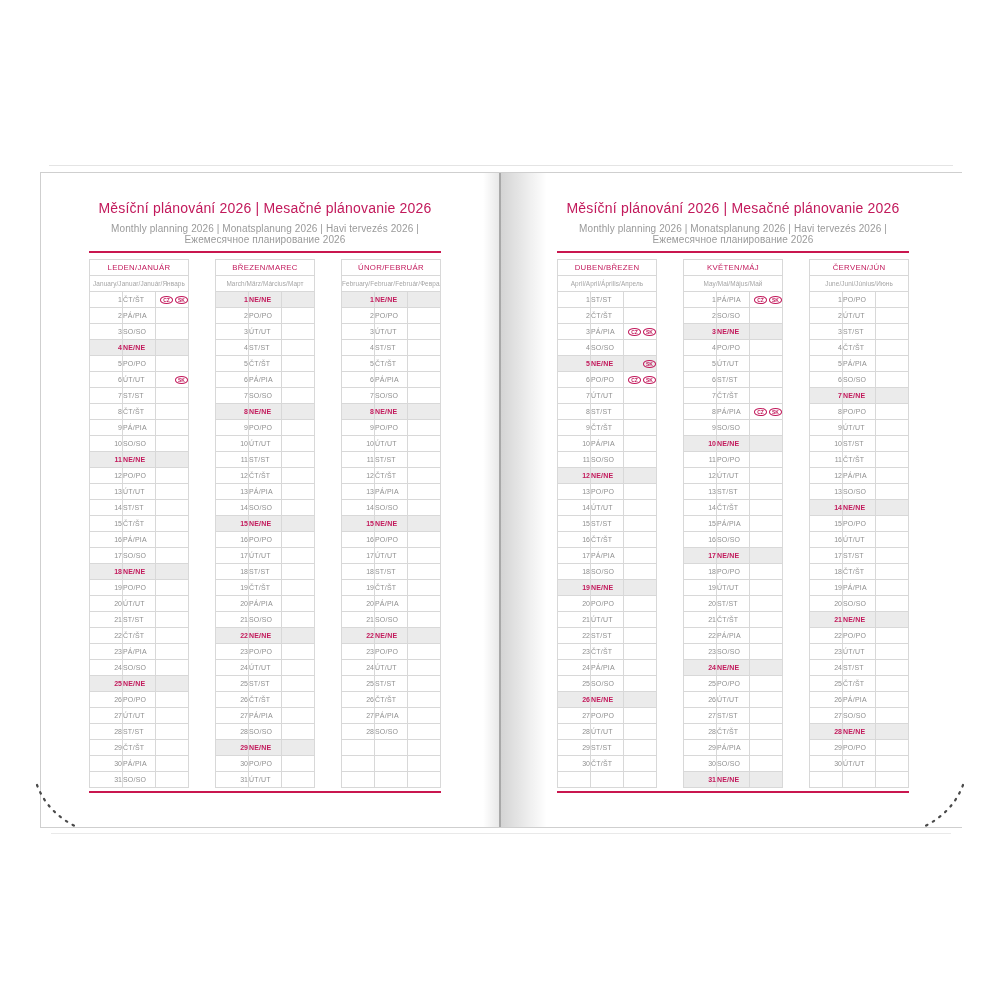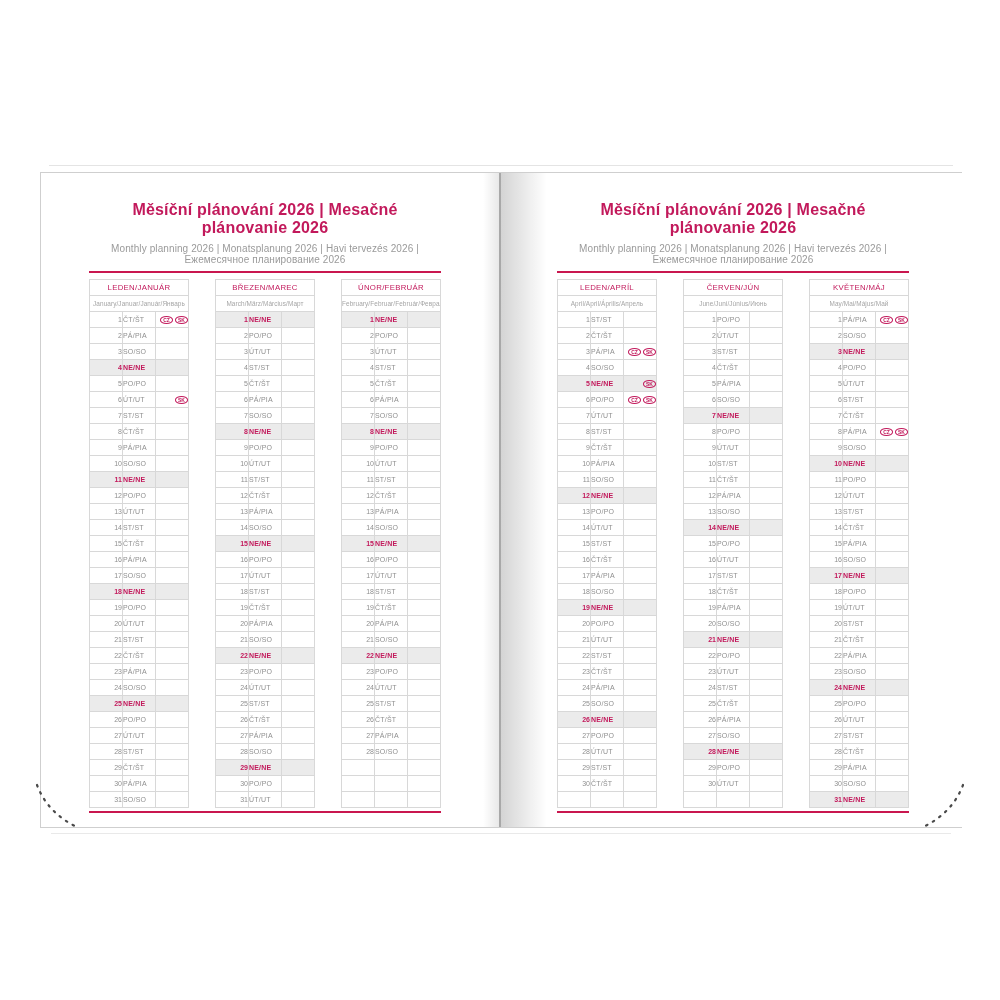--- a/index.html
+++ b/index.html
@@ -33,21 +33,21 @@
   .gutter-left{position:absolute;right:0;top:0;width:16px;height:100%;
     background:linear-gradient(to right, rgba(0,0,0,0), rgba(0,0,0,0.09));}
   .gutter-right{position:absolute;left:0;top:0;width:46px;height:100%;
     background:linear-gradient(to right, rgba(0,0,0,0.17), rgba(0,0,0,0));}
   .content{position:absolute;top:0;width:352px;}
   .page-left .content{left:48px;}
   .page-right .content{left:56px;}
 
   .page-head{text-align:center;margin-top:28px;}
   .title{
-    margin:0;font-size:16px;font-weight:bold;color:var(--accent);
+    margin:0;font-size:14px;font-weight:normal;color:var(--accent);
     letter-spacing:0.2px;line-height:1.1;
   }
   .subtitle{font-size:10px;color:#9a9a9a;margin-top:7px;letter-spacing:0.1px;}
   .rule{height:2px;background:var(--rule);}
   .top-rule{margin-top:6px;}
   .bottom-rule{margin-top:3px;}
 
   .months{display:flex;gap:26px;margin-top:6px;}
   table.month{
     border-collapse:collapse;table-layout:fixed;width:110px;
@@ -603,21 +603,21 @@
       <div class="content">
         <div class="page-head">
           <h1 class="title">Měsíční plánování 2026 | Mesačné plánovanie 2026</h1>
           <div class="subtitle">Monthly planning 2026 | Monatsplanung 2026 | Havi tervezés 2026 | Ежемесячное планирование 2026</div>
           <div class="rule top-rule"></div>
         </div>
         <div class="months">
             <table class="month">
               <thead>
                 <tr>
-                  <th colspan="3" class="mname">LEDEN/APRÍL</th>
+                  <th colspan="3" class="mname">DUBEN/BŘEZEN</th>
                 </tr>
                 <tr>
                   <th colspan="3" class="mlang">April/April/Április/Апрель</th>
                 </tr>
               </thead>
               <tbody>
                 <tr>
                   <td class="num">1</td>
                   <td class="day">ST/ST</td>
                   <td class="note"></td>
@@ -770,347 +770,347 @@
                 <tr>
                   <td class="num"></td>
                   <td class="day"></td>
                   <td class="note"></td>
                 </tr>
               </tbody>
             </table>
             <table class="month">
               <thead>
                 <tr>
-                  <th colspan="3" class="mname">ČERVEN/JÚN</th>
-                </tr>
-                <tr>
-                  <th colspan="3" class="mlang">June/Juni/Június/Июнь</th>
+                  <th colspan="3" class="mname">KVĚTEN/MÁJ</th>
+                </tr>
+                <tr>
+                  <th colspan="3" class="mlang">May/Mai/Május/Май</th>
                 </tr>
               </thead>
               <tbody>
                 <tr>
                   <td class="num">1</td>
-                  <td class="day">PO/PO</td>
-                  <td class="note"></td>
+                  <td class="day">PÁ/PIA</td>
+                  <td class="note"><span class="hicon">CZ</span><span class="hicon">SK</span></td>
                 </tr>
                 <tr>
                   <td class="num">2</td>
-                  <td class="day">ÚT/UT</td>
-                  <td class="note"></td>
-                </tr>
-                <tr>
+                  <td class="day">SO/SO</td>
+                  <td class="note"></td>
+                </tr>
+                <tr class="sun">
                   <td class="num">3</td>
-                  <td class="day">ST/ST</td>
+                  <td class="day">NE/NE</td>
                   <td class="note"></td>
                 </tr>
                 <tr>
                   <td class="num">4</td>
-                  <td class="day">ČT/ŠT</td>
+                  <td class="day">PO/PO</td>
                   <td class="note"></td>
                 </tr>
                 <tr>
                   <td class="num">5</td>
-                  <td class="day">PÁ/PIA</td>
+                  <td class="day">ÚT/UT</td>
                   <td class="note"></td>
                 </tr>
                 <tr>
                   <td class="num">6</td>
-                  <td class="day">SO/SO</td>
-                  <td class="note"></td>
-                </tr>
-                <tr class="sun">
+                  <td class="day">ST/ST</td>
+                  <td class="note"></td>
+                </tr>
+                <tr>
                   <td class="num">7</td>
-                  <td class="day">NE/NE</td>
+                  <td class="day">ČT/ŠT</td>
                   <td class="note"></td>
                 </tr>
                 <tr>
                   <td class="num">8</td>
-                  <td class="day">PO/PO</td>
-                  <td class="note"></td>
+                  <td class="day">PÁ/PIA</td>
+                  <td class="note"><span class="hicon">CZ</span><span class="hicon">SK</span></td>
                 </tr>
                 <tr>
                   <td class="num">9</td>
-                  <td class="day">ÚT/UT</td>
-                  <td class="note"></td>
-                </tr>
-                <tr>
+                  <td class="day">SO/SO</td>
+                  <td class="note"></td>
+                </tr>
+                <tr class="sun">
                   <td class="num">10</td>
-                  <td class="day">ST/ST</td>
+                  <td class="day">NE/NE</td>
                   <td class="note"></td>
                 </tr>
                 <tr>
                   <td class="num">11</td>
-                  <td class="day">ČT/ŠT</td>
+                  <td class="day">PO/PO</td>
                   <td class="note"></td>
                 </tr>
                 <tr>
                   <td class="num">12</td>
-                  <td class="day">PÁ/PIA</td>
+                  <td class="day">ÚT/UT</td>
                   <td class="note"></td>
                 </tr>
                 <tr>
                   <td class="num">13</td>
-                  <td class="day">SO/SO</td>
-                  <td class="note"></td>
-                </tr>
-                <tr class="sun">
+                  <td class="day">ST/ST</td>
+                  <td class="note"></td>
+                </tr>
+                <tr>
                   <td class="num">14</td>
-                  <td class="day">NE/NE</td>
+                  <td class="day">ČT/ŠT</td>
                   <td class="note"></td>
                 </tr>
                 <tr>
                   <td class="num">15</td>
-                  <td class="day">PO/PO</td>
+                  <td class="day">PÁ/PIA</td>
                   <td class="note"></td>
                 </tr>
                 <tr>
                   <td class="num">16</td>
-                  <td class="day">ÚT/UT</td>
-                  <td class="note"></td>
-                </tr>
-                <tr>
+                  <td class="day">SO/SO</td>
+                  <td class="note"></td>
+                </tr>
+                <tr class="sun">
                   <td class="num">17</td>
-                  <td class="day">ST/ST</td>
+                  <td class="day">NE/NE</td>
                   <td class="note"></td>
                 </tr>
                 <tr>
                   <td class="num">18</td>
-                  <td class="day">ČT/ŠT</td>
+                  <td class="day">PO/PO</td>
                   <td class="note"></td>
                 </tr>
                 <tr>
                   <td class="num">19</td>
-                  <td class="day">PÁ/PIA</td>
+                  <td class="day">ÚT/UT</td>
                   <td class="note"></td>
                 </tr>
                 <tr>
                   <td class="num">20</td>
-                  <td class="day">SO/SO</td>
-                  <td class="note"></td>
-                </tr>
-                <tr class="sun">
+                  <td class="day">ST/ST</td>
+                  <td class="note"></td>
+                </tr>
+                <tr>
                   <td class="num">21</td>
-                  <td class="day">NE/NE</td>
+                  <td class="day">ČT/ŠT</td>
                   <td class="note"></td>
                 </tr>
                 <tr>
                   <td class="num">22</td>
-                  <td class="day">PO/PO</td>
+                  <td class="day">PÁ/PIA</td>
                   <td class="note"></td>
                 </tr>
                 <tr>
                   <td class="num">23</td>
-                  <td class="day">ÚT/UT</td>
-                  <td class="note"></td>
-                </tr>
-                <tr>
+                  <td class="day">SO/SO</td>
+                  <td class="note"></td>
+                </tr>
+                <tr class="sun">
                   <td class="num">24</td>
-                  <td class="day">ST/ST</td>
+                  <td class="day">NE/NE</td>
                   <td class="note"></td>
                 </tr>
                 <tr>
                   <td class="num">25</td>
-                  <td class="day">ČT/ŠT</td>
+                  <td class="day">PO/PO</td>
                   <td class="note"></td>
                 </tr>
                 <tr>
                   <td class="num">26</td>
-                  <td class="day">PÁ/PIA</td>
+                  <td class="day">ÚT/UT</td>
                   <td class="note"></td>
                 </tr>
                 <tr>
                   <td class="num">27</td>
-                  <td class="day">SO/SO</td>
-                  <td class="note"></td>
-                </tr>
-                <tr class="sun">
+                  <td class="day">ST/ST</td>
+                  <td class="note"></td>
+                </tr>
+                <tr>
                   <td class="num">28</td>
-                  <td class="day">NE/NE</td>
+                  <td class="day">ČT/ŠT</td>
                   <td class="note"></td>
                 </tr>
                 <tr>
                   <td class="num">29</td>
-                  <td class="day">PO/PO</td>
+                  <td class="day">PÁ/PIA</td>
                   <td class="note"></td>
                 </tr>
                 <tr>
                   <td class="num">30</td>
-                  <td class="day">ÚT/UT</td>
-                  <td class="note"></td>
-                </tr>
-                <tr>
-                  <td class="num"></td>
-                  <td class="day"></td>
+                  <td class="day">SO/SO</td>
+                  <td class="note"></td>
+                </tr>
+                <tr class="sun">
+                  <td class="num">31</td>
+                  <td class="day">NE/NE</td>
                   <td class="note"></td>
                 </tr>
               </tbody>
             </table>
             <table class="month">
               <thead>
                 <tr>
-                  <th colspan="3" class="mname">KVĚTEN/MÁJ</th>
-                </tr>
-                <tr>
-                  <th colspan="3" class="mlang">May/Mai/Május/Май</th>
+                  <th colspan="3" class="mname">ČERVEN/JÚN</th>
+                </tr>
+                <tr>
+                  <th colspan="3" class="mlang">June/Juni/Június/Июнь</th>
                 </tr>
               </thead>
               <tbody>
                 <tr>
                   <td class="num">1</td>
-                  <td class="day">PÁ/PIA</td>
-                  <td class="note"><span class="hicon">CZ</span><span class="hicon">SK</span></td>
+                  <td class="day">PO/PO</td>
+                  <td class="note"></td>
                 </tr>
                 <tr>
                   <td class="num">2</td>
-                  <td class="day">SO/SO</td>
-                  <td class="note"></td>
-                </tr>
-                <tr class="sun">
+                  <td class="day">ÚT/UT</td>
+                  <td class="note"></td>
+                </tr>
+                <tr>
                   <td class="num">3</td>
-                  <td class="day">NE/NE</td>
+                  <td class="day">ST/ST</td>
                   <td class="note"></td>
                 </tr>
                 <tr>
                   <td class="num">4</td>
-                  <td class="day">PO/PO</td>
+                  <td class="day">ČT/ŠT</td>
                   <td class="note"></td>
                 </tr>
                 <tr>
                   <td class="num">5</td>
-                  <td class="day">ÚT/UT</td>
+                  <td class="day">PÁ/PIA</td>
                   <td class="note"></td>
                 </tr>
                 <tr>
                   <td class="num">6</td>
-                  <td class="day">ST/ST</td>
-                  <td class="note"></td>
-                </tr>
-                <tr>
+                  <td class="day">SO/SO</td>
+                  <td class="note"></td>
+                </tr>
+                <tr class="sun">
                   <td class="num">7</td>
-                  <td class="day">ČT/ŠT</td>
+                  <td class="day">NE/NE</td>
                   <td class="note"></td>
                 </tr>
                 <tr>
                   <td class="num">8</td>
-                  <td class="day">PÁ/PIA</td>
-                  <td class="note"><span class="hicon">CZ</span><span class="hicon">SK</span></td>
+                  <td class="day">PO/PO</td>
+                  <td class="note"></td>
                 </tr>
                 <tr>
                   <td class="num">9</td>
-                  <td class="day">SO/SO</td>
-                  <td class="note"></td>
-                </tr>
-                <tr class="sun">
+                  <td class="day">ÚT/UT</td>
+                  <td class="note"></td>
+                </tr>
+                <tr>
                   <td class="num">10</td>
-                  <td class="day">NE/NE</td>
+                  <td class="day">ST/ST</td>
                   <td class="note"></td>
                 </tr>
                 <tr>
                   <td class="num">11</td>
-                  <td class="day">PO/PO</td>
+                  <td class="day">ČT/ŠT</td>
                   <td class="note"></td>
                 </tr>
                 <tr>
                   <td class="num">12</td>
-                  <td class="day">ÚT/UT</td>
+                  <td class="day">PÁ/PIA</td>
                   <td class="note"></td>
                 </tr>
                 <tr>
                   <td class="num">13</td>
-                  <td class="day">ST/ST</td>
-                  <td class="note"></td>
-                </tr>
-                <tr>
+                  <td class="day">SO/SO</td>
+                  <td class="note"></td>
+                </tr>
+                <tr class="sun">
                   <td class="num">14</td>
-                  <td class="day">ČT/ŠT</td>
+                  <td class="day">NE/NE</td>
                   <td class="note"></td>
                 </tr>
                 <tr>
                   <td class="num">15</td>
-                  <td class="day">PÁ/PIA</td>
+                  <td class="day">PO/PO</td>
                   <td class="note"></td>
                 </tr>
                 <tr>
                   <td class="num">16</td>
-                  <td class="day">SO/SO</td>
-                  <td class="note"></td>
-                </tr>
-                <tr class="sun">
+                  <td class="day">ÚT/UT</td>
+                  <td class="note"></td>
+                </tr>
+                <tr>
                   <td class="num">17</td>
-                  <td class="day">NE/NE</td>
+                  <td class="day">ST/ST</td>
                   <td class="note"></td>
                 </tr>
                 <tr>
                   <td class="num">18</td>
-                  <td class="day">PO/PO</td>
+                  <td class="day">ČT/ŠT</td>
                   <td class="note"></td>
                 </tr>
                 <tr>
                   <td class="num">19</td>
-                  <td class="day">ÚT/UT</td>
+                  <td class="day">PÁ/PIA</td>
                   <td class="note"></td>
                 </tr>
                 <tr>
                   <td class="num">20</td>
-                  <td class="day">ST/ST</td>
-                  <td class="note"></td>
-                </tr>
-                <tr>
+                  <td class="day">SO/SO</td>
+                  <td class="note"></td>
+                </tr>
+                <tr class="sun">
                   <td class="num">21</td>
-                  <td class="day">ČT/ŠT</td>
+                  <td class="day">NE/NE</td>
                   <td class="note"></td>
                 </tr>
                 <tr>
                   <td class="num">22</td>
-                  <td class="day">PÁ/PIA</td>
+                  <td class="day">PO/PO</td>
                   <td class="note"></td>
                 </tr>
                 <tr>
                   <td class="num">23</td>
-                  <td class="day">SO/SO</td>
-                  <td class="note"></td>
-                </tr>
-                <tr class="sun">
+                  <td class="day">ÚT/UT</td>
+                  <td class="note"></td>
+                </tr>
+                <tr>
                   <td class="num">24</td>
-                  <td class="day">NE/NE</td>
+                  <td class="day">ST/ST</td>
                   <td class="note"></td>
                 </tr>
                 <tr>
                   <td class="num">25</td>
-                  <td class="day">PO/PO</td>
+                  <td class="day">ČT/ŠT</td>
                   <td class="note"></td>
                 </tr>
                 <tr>
                   <td class="num">26</td>
-                  <td class="day">ÚT/UT</td>
+                  <td class="day">PÁ/PIA</td>
                   <td class="note"></td>
                 </tr>
                 <tr>
                   <td class="num">27</td>
-                  <td class="day">ST/ST</td>
-                  <td class="note"></td>
-                </tr>
-                <tr>
+                  <td class="day">SO/SO</td>
+                  <td class="note"></td>
+                </tr>
+                <tr class="sun">
                   <td class="num">28</td>
-                  <td class="day">ČT/ŠT</td>
+                  <td class="day">NE/NE</td>
                   <td class="note"></td>
                 </tr>
                 <tr>
                   <td class="num">29</td>
-                  <td class="day">PÁ/PIA</td>
+                  <td class="day">PO/PO</td>
                   <td class="note"></td>
                 </tr>
                 <tr>
                   <td class="num">30</td>
-                  <td class="day">SO/SO</td>
-                  <td class="note"></td>
-                </tr>
-                <tr class="sun">
-                  <td class="num">31</td>
-                  <td class="day">NE/NE</td>
+                  <td class="day">ÚT/UT</td>
+                  <td class="note"></td>
+                </tr>
+                <tr>
+                  <td class="num"></td>
+                  <td class="day"></td>
                   <td class="note"></td>
                 </tr>
               </tbody>
             </table>
           </div>
         <div class="rule bottom-rule"></div>
       </div>
     </div>
 
     <div class="spine"></div>

